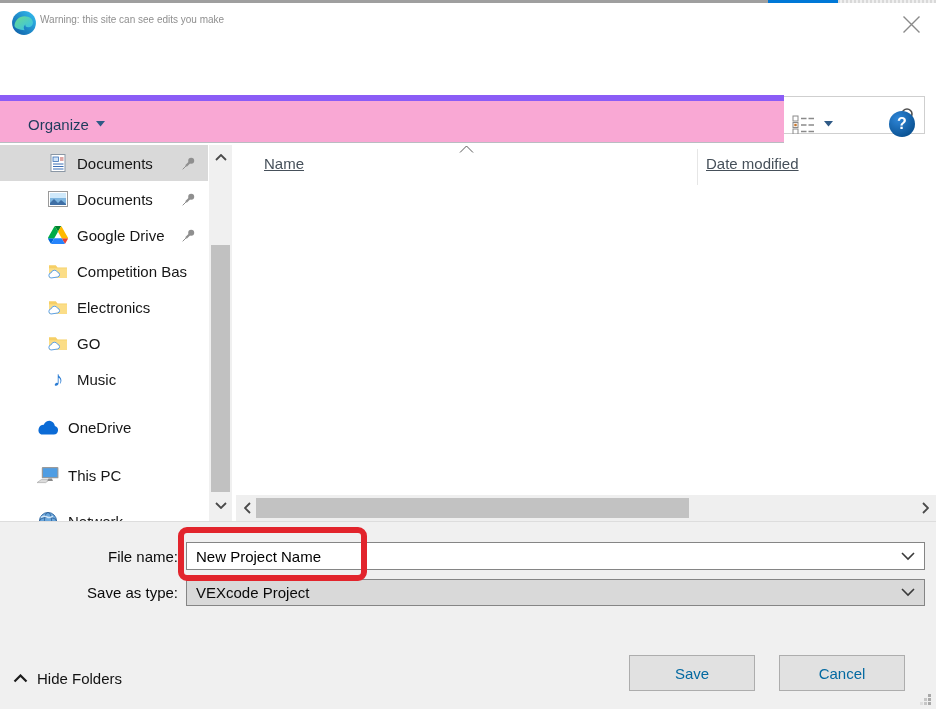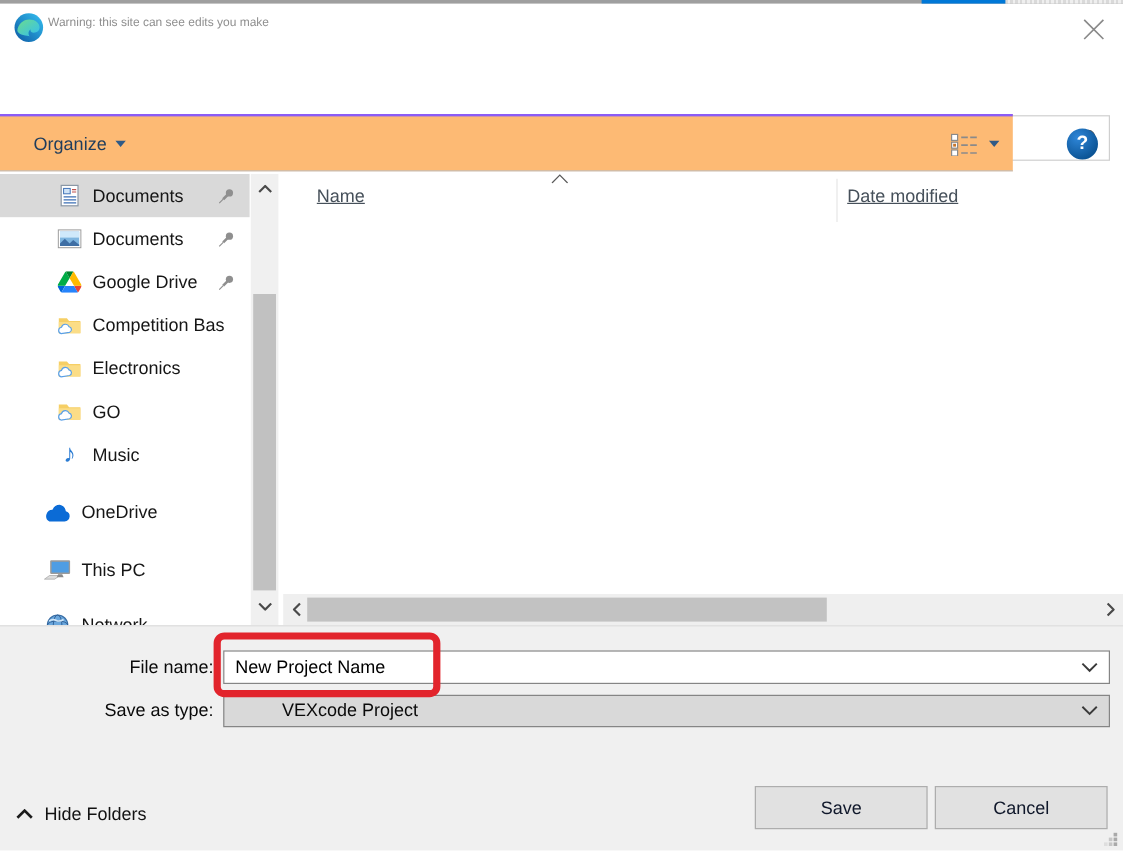--- a/index.html
+++ b/index.html
@@ -28,21 +28,21 @@
   .addr-icon { margin-left:9px; display:flex; }
   .crumb-sep { display:flex; margin:0 4px; }
   .addr-dd { margin-left:auto; margin-right:10px; display:flex; }
   .refreshbtn { position:absolute; left:574px; top:51px; width:36px; height:38px; border:1px solid #cfcfcf; border-left:1px solid #e2e2e2; background:#fff; display:flex; align-items:center; justify-content:center; font-size:21px; color:#3f3f3f; }
   .searchbox { position:absolute; left:620px; top:51px; width:305px; height:38px; border:1px solid #cfcfcf; background:#fff; display:flex; align-items:center; }
   .searchbox input { border:none; outline:none; background:transparent; font-family:inherit; font-size:15px; color:#333; padding-left:13px; width:255px; }
   .searchbox input::placeholder { color:#7b7b7b; opacity:1; }
   .search-ic { position:absolute; right:10px; top:10px; }
 
   
-  .toolbar { position:absolute; top:95px; left:0; width:844px; height:48px; background:#fdba74; border-top:2px solid #8b5cf6; border-bottom:1px solid #b9bdc2; }
+  .toolbar { position:absolute; top:95px; left:0; width:784px; height:48px; background:#f9a8d4; border-top:6px solid #8b5cf6; border-bottom:1px solid #b9bdc2; }
   .tb-item { position:absolute; top:0; height:46px; display:flex; align-items:center; gap:7px; font-size:15px; color:#1e3c5c; cursor:pointer; }
   .tb-organize { left:28px; } .tb-newfolder { left:157px; }
   .tb-views { left:792px; gap:9px; }
   .helpbtn { position:absolute; left:889px; top:10px; width:26px; height:26px; border-radius:50%;
      background:radial-gradient(circle at 35% 30%, #2e86d8, #0b5394 75%); color:#fff; font-size:16px; font-weight:bold;
      display:flex; align-items:center; justify-content:center; cursor:pointer; }
 
   
   .main { position:absolute; top:143px; left:0; width:936px; height:378px; background:#fff; overflow:hidden; }
   .side-row { position:absolute; left:0; width:208px; height:36px; display:flex; align-items:center; overflow:hidden; font-size:15px; color:#161616; cursor:pointer; white-space:nowrap; }
@@ -70,27 +70,27 @@
   .hscroll .arr { position:absolute; top:0; width:18px; height:26px; display:flex; align-items:center; justify-content:center; cursor:pointer; }
   .hscroll .arr.left { left:2px; } .hscroll .arr.right { right:2px; }
   .hscroll .thumb { position:absolute; left:20px; top:3px; width:433px; height:20px; background:#c2c2c2; cursor:pointer; }
 
   
   .bottom { position:absolute; top:521px; left:0; width:936px; height:188px; background:#f0f0f0; border-top:1px solid #dddddd; }
   .frm-label { position:absolute; left:0; width:178px; text-align:right; font-size:15px; color:#0a0a0a; white-space:nowrap; }
   .lbl-filename { top:26px; } .lbl-savetype { top:62px; }
   .combo { position:absolute; left:186px; width:739px; display:flex; align-items:center; border:1px solid #858585; }
   .combo-filename { top:20px; height:28px; background:#fff; }
-  .combo-savetype { top:57px; height:27px; background:#d9d9d9;padding-left:39px; }
+  .combo-savetype { top:57px; height:27px; background:#d9d9d9; }
   .combo .val { font-size:15px; color:#0a0a0a; padding-left:9px; }
   .combo .dd { margin-left:auto; margin-right:9px; display:flex; cursor:pointer; }
   .fn-input { border:none; outline:none; background:transparent; font-family:inherit; font-size:15px; color:#000; padding-left:9px; width:690px; }
   .red-box { position:absolute; left:178px; top:5px; width:189px; height:54px; border:6px solid #e2242c; border-radius:9px; pointer-events:none; z-index:9; }
   .hide-folders { position:absolute; left:13px; top:145px; height:22px; display:flex; align-items:center; gap:9px; font-size:15px; color:#121212; cursor:pointer; }
-  .btn { position:absolute; top:133px; width:144px; height:36px; background:#e1e1e1; border:1px solid #adadad; font-family:inherit; font-size:15px; color:#0f172a; cursor:pointer; }
+  .btn { position:absolute; top:133px; width:126px; height:36px; background:#e1e1e1; border:1px solid #adadad; font-family:inherit; font-size:15px; color:#0369a1; cursor:pointer; }
   .btn-save { left:629px; } .btn-cancel { left:779px; }
   .grip { position:absolute; right:4px; bottom:3px; }
 </style>
 </head>
 <body>
 
 <div class="win">
 
   <div class="topline">
     <div class="seg-blue" style="background:#0078d7;"></div>

